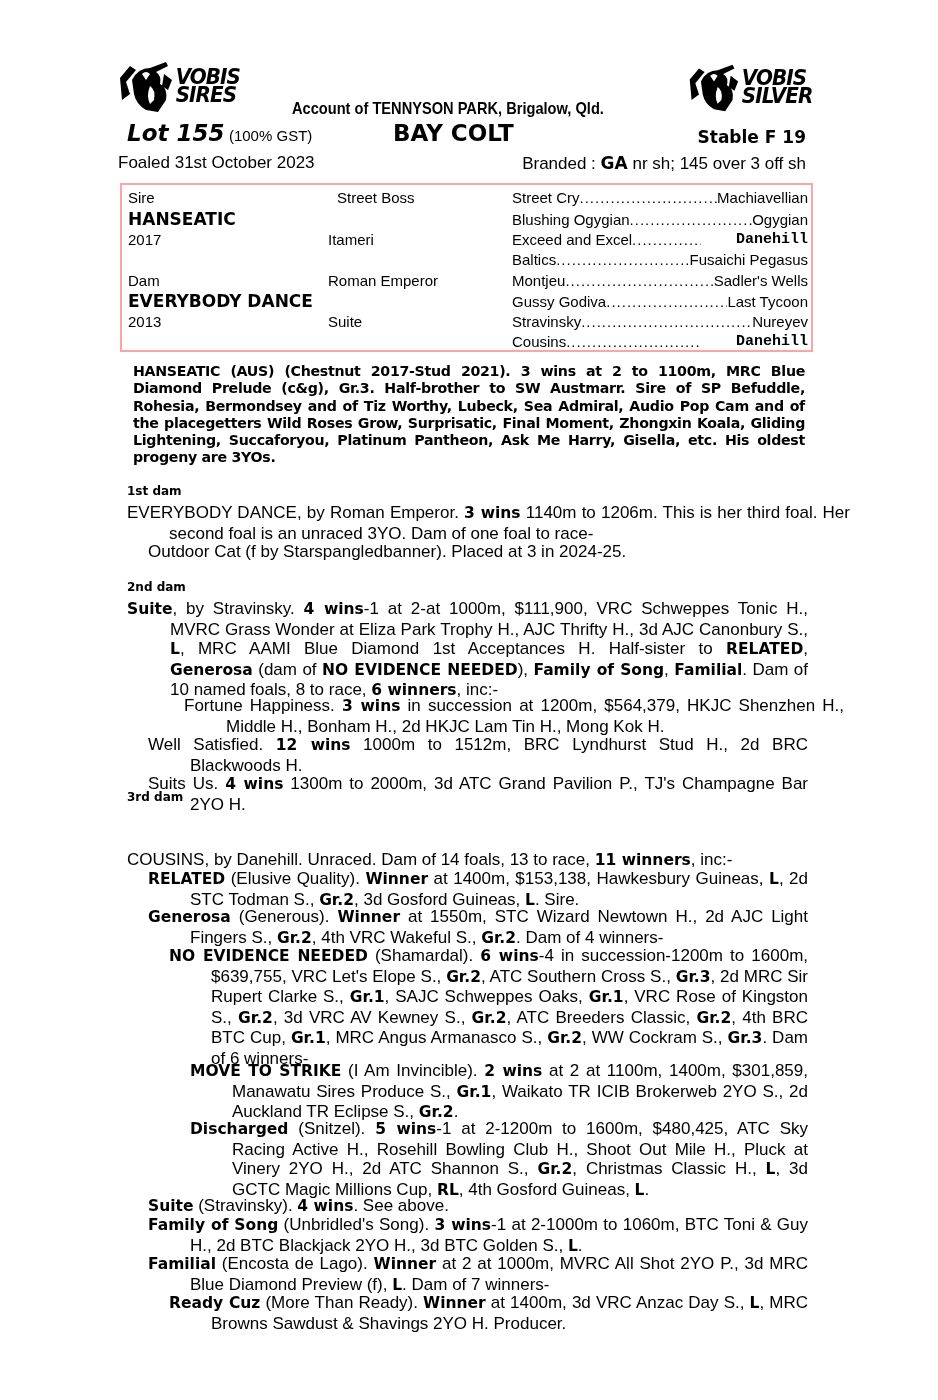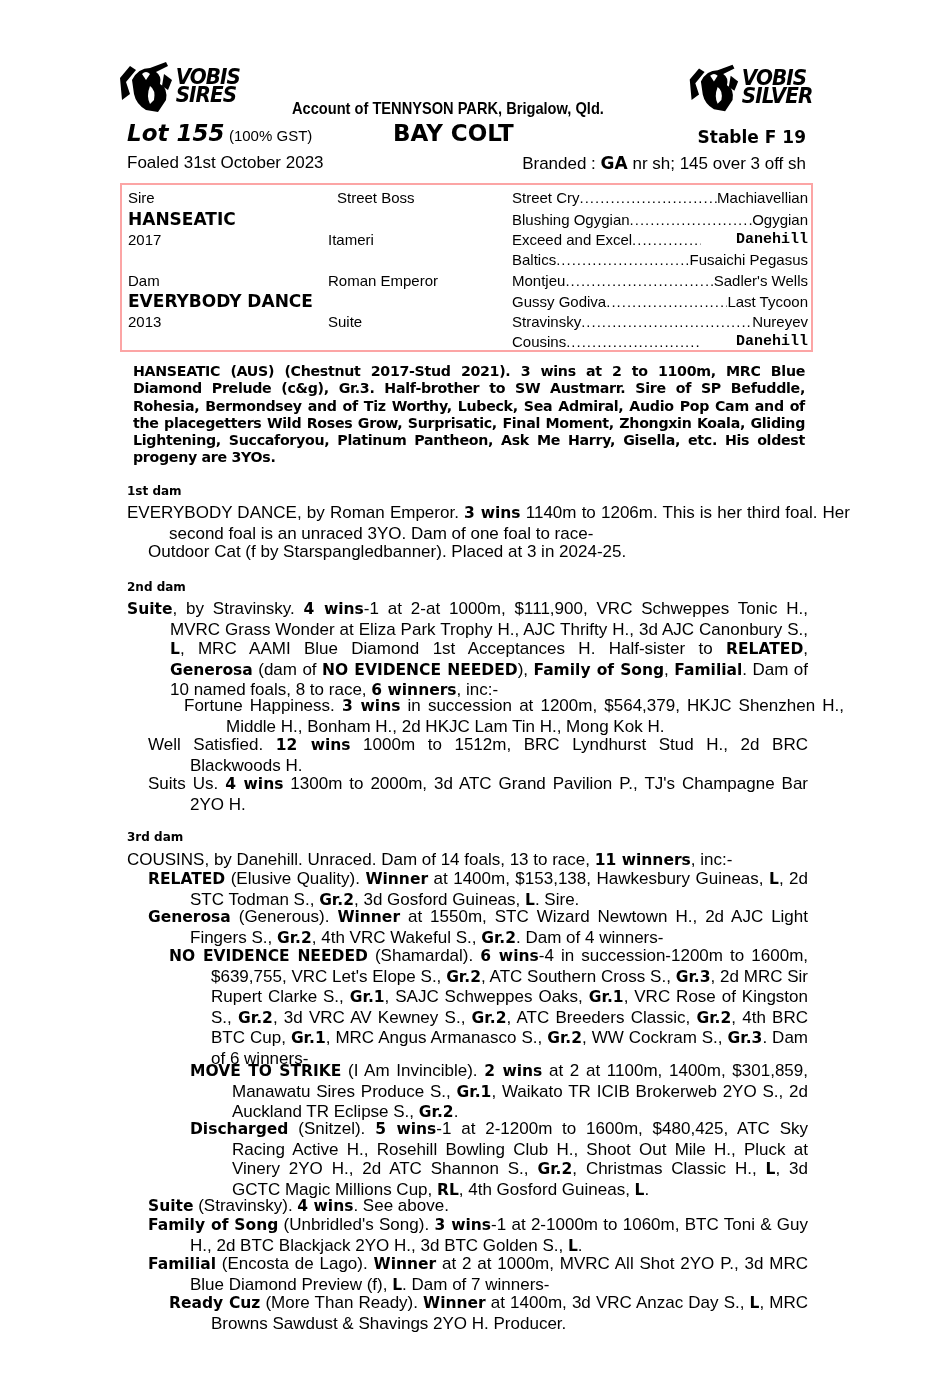--- a/index.html
+++ b/index.html
@@ -8,21 +8,21 @@
     .logo svg { display: block; }
     .logo-text { font-family: "DejaVu Sans", sans-serif; font-weight: bold; font-style: italic; font-size: 21px; line-height: 18px; letter-spacing: -1px; transform: scaleX(0.95); }
     #logo-left { left: 116px; top: 60px; }
     #logo-right { left: 686px; top: 62px; }
     #account { position: absolute; left: 292px; top: 99px; font-weight: bold; font-size: 17px; white-space: nowrap; transform: scaleX(0.86); transform-origin: left top; letter-spacing: 0px; }
     #lot { position: absolute; left: 127px; top: 120px; white-space: nowrap; }
     #lot .lotnum { font-family: "DejaVu Sans", sans-serif; font-weight: bold; font-size: 23px; font-style: italic; }
     #lot .gst { font-size: 15px; }
     #sex { position: absolute; left: 393px; top: 120px; font-family: "DejaVu Sans", sans-serif; font-weight: bold; font-size: 23px; white-space: nowrap; }
     #stable { position: absolute; right: 132px; top: 127px; font-family: "DejaVu Sans", sans-serif; font-weight: bold; font-size: 17px; white-space: nowrap; }
-    #foaled { position: absolute; left: 127px; top: 153px; font-size: 17px; white-space: nowrap; }
+    #foaled { position: absolute; left: 118px; top: 153px; font-size: 17px; white-space: nowrap; }
     #branded { position: absolute; right: 132px; top: 153px; font-size: 17px; white-space: nowrap; }
     #branded b { font-family: "DejaVu Sans", sans-serif; font-weight: bold; }
     #pedigree { position: absolute; left: 120px; top: 183px; width: 693px; height: 169px; border: 2px solid #fca5a5; box-sizing: border-box; }
     .ped-row { position: absolute; font-size: 15px; white-space: nowrap; }
     .ped-bold { font-family: "DejaVu Sans", sans-serif; font-weight: bold; font-size: 17px; }
     .g3 { position: absolute; left: 390px; width: 296px; display: flex; font-size: 15px; white-space: nowrap; }
     .g3 .dots { flex: 1; overflow: hidden; }
     .g3 .dots::after { content: "................................................................................................"; letter-spacing: 1px; }
     .g3 .right.b { font-family: Liberation Mono, monospace; font-weight: bold; margin-left: 35px; }
     #sire-summary { position: absolute; left: 133px; top: 363px; width: 672px; font-family: "DejaVu Sans", sans-serif; font-weight: bold; font-size: 14.2px; line-height: 17.3px; text-align: justify; letter-spacing: -0.3px; }
@@ -133,21 +133,21 @@
 <div class="entry" style="left:127px;top:503px;width:681px;padding-left:42px;text-indent:-42px;"><span>EVERYBODY DANCE, by Roman Emperor. </span><b>3 wins</b><span> 1140m to 1206m. This is her third foal. Her second foal is an unraced 3YO. Dam of one foal to race-</span></div>
 <div class="entry" style="left:148px;top:542px;width:660px;"><span>Outdoor Cat (f by Starspangledbanner). Placed at 3 in 2024-25.</span></div>
 
 <div class="section-head" style="top:580px">2nd dam</div>
 <div class="entry" style="left:127px;top:599px;width:681px;padding-left:43px;text-indent:-43px;box-sizing:border-box;width:681px;"><b>Suite</b><span>, by Stravinsky. </span><b>4 wins</b><span>-1 at 2-at 1000m, $111,900, VRC Schweppes Tonic H., MVRC Grass Wonder at Eliza Park Trophy H., AJC Thrifty H., 3d AJC Canonbury S., </span><b>L</b><span>, MRC AAMI Blue Diamond 1st Acceptances H. Half-sister to </span><b>RELATED</b><span>, </span><b>Generosa</b><span> (dam of </span><b>NO EVIDENCE NEEDED</b><span>), </span><b>Family of Song</b><span>, </span><b>Familial</b><span>. Dam of 10 named foals, 8 to race, </span><b>6 winners</b><span>, inc:-</span></div>
 
 <div class="entry" style="left:148px;top:696px;width:660px;padding-left:42px;text-indent:-42px;box-sizing:border-box;margin-left:36px;"><span>Fortune Happiness. </span><b>3 wins</b><span> in succession at 1200m, $564,379, HKJC Shenzhen H., Middle H., Bonham H., 2d HKJC Lam Tin H., Mong Kok H.</span></div>
 <div class="entry" style="left:148px;top:735px;width:660px;padding-left:42px;text-indent:-42px;box-sizing:border-box;"><span>Well Satisfied. </span><b>12 wins</b><span> 1000m to 1512m, BRC Lyndhurst Stud H., 2d BRC Blackwoods H.</span></div>
 <div class="entry" style="left:148px;top:774px;width:660px;padding-left:42px;text-indent:-42px;box-sizing:border-box;"><span>Suits Us. </span><b>4 wins</b><span> 1300m to 2000m, 3d ATC Grand Pavilion P., TJ's Champagne Bar 2YO H.</span></div>
 
-<div class="section-head" style="top:830px">3rd dam</div>
+<div class="section-head" style="top:790px">3rd dam</div>
 <div class="entry" style="left:127px;top:850px;width:681px;"><span>COUSINS, by Danehill. Unraced. Dam of 14 foals, 13 to race, </span><b>11 winners</b><span>, inc:-</span></div>
 
 <div class="entry" style="left:148px;top:869px;width:660px;padding-left:42px;text-indent:-42px;box-sizing:border-box;"><b>RELATED</b><span> (Elusive Quality). </span><b>Winner</b><span> at 1400m, $153,138, Hawkesbury Guineas, </span><b>L</b><span>, 2d STC Todman S., </span><b>Gr.2</b><span>, 3d Gosford Guineas, </span><b>L</b><span>. Sire.</span></div>
 
 <div class="entry" style="left:148px;top:907px;width:660px;padding-left:42px;text-indent:-42px;box-sizing:border-box;"><b>Generosa</b><span> (Generous). </span><b>Winner</b><span> at 1550m, STC Wizard Newtown H., 2d AJC Light Fingers S., </span><b>Gr.2</b><span>, 4th VRC Wakeful S., </span><b>Gr.2</b><span>. Dam of 4 winners-</span></div>
 
 <div class="entry" style="left:169px;top:946px;width:639px;padding-left:42px;text-indent:-42px;box-sizing:border-box;"><b>NO EVIDENCE NEEDED</b><span> (Shamardal). </span><b>6 wins</b><span>-4 in succession-1200m to 1600m, $639,755, VRC Let's Elope S., </span><b>Gr.2</b><span>, ATC Southern Cross S., </span><b>Gr.3</b><span>, 2d MRC Sir Rupert Clarke S., </span><b>Gr.1</b><span>, SAJC Schweppes Oaks, </span><b>Gr.1</b><span>, VRC Rose of Kingston S., </span><b>Gr.2</b><span>, 3d VRC AV Kewney S., </span><b>Gr.2</b><span>, ATC Breeders Classic, </span><b>Gr.2</b><span>, 4th BRC BTC Cup, </span><b>Gr.1</b><span>, MRC Angus Armanasco S., </span><b>Gr.2</b><span>, WW Cockram S., </span><b>Gr.3</b><span>. Dam of 6 winners-</span></div>
 
 <div class="entry" style="left:190px;top:1061px;width:618px;padding-left:42px;text-indent:-42px;box-sizing:border-box;"><b>MOVE TO STRIKE</b><span> (I Am Invincible). </span><b>2 wins</b><span> at 2 at 1100m, 1400m, $301,859, Manawatu Sires Produce S., </span><b>Gr.1</b><span>, Waikato TR ICIB Brokerweb 2YO S., 2d Auckland TR Eclipse S., </span><b>Gr.2</b><span>.</span></div>
 

